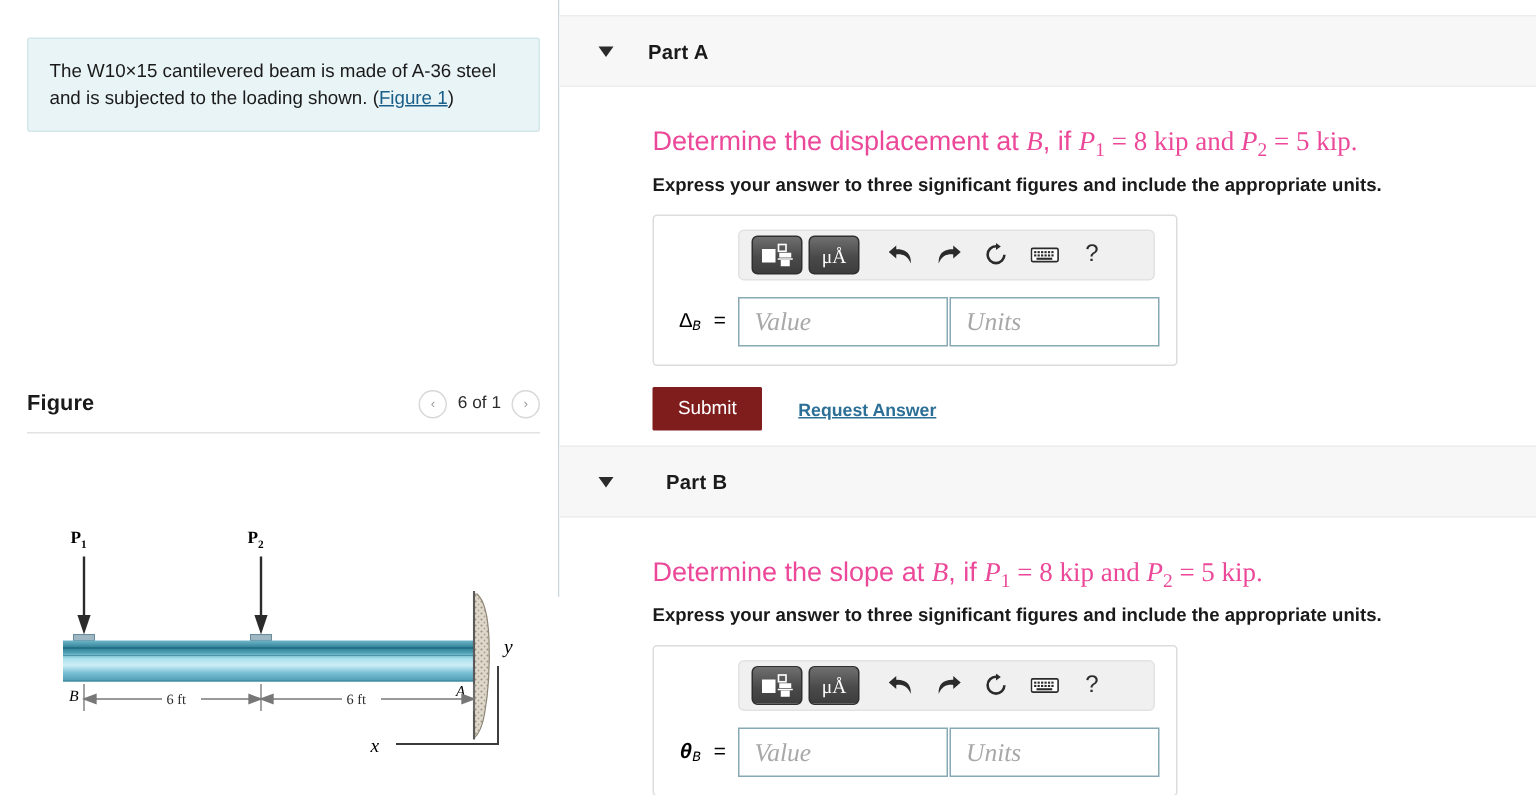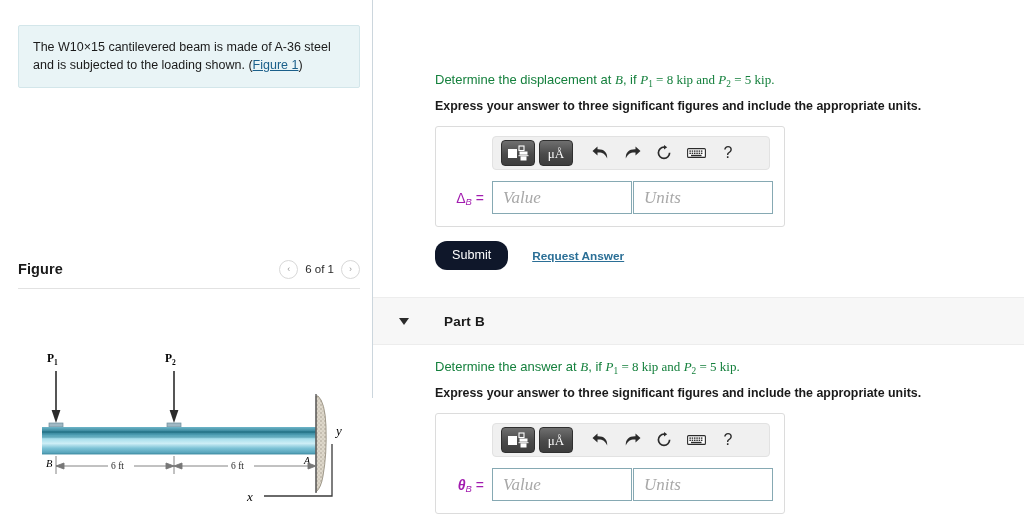--- a/index.html
+++ b/index.html
@@ -118,23 +118,23 @@
   }
   .part-label {
     font-size: 13.5px;
     font-weight: bold;
     color: #1a1a1a;
     letter-spacing: .2px;
   }
 
   .part-body { position: absolute; left: 0; width: 651px; }
   .q-line {
-    font-size: 13px;
-    color: #15803d;
-    margin: 0 0 11px 0;
+    font-size: 18px;
+    color: #ec4899;
+    margin: 12px 0 11px 0;
     padding-left: 62px;
     font-family: "Liberation Serif", serif;
   }
   .q-line .sans { font-family: "Liberation Sans", sans-serif; }
   .q-line i { font-style: italic; }
   .q-bold {
     font-size: 12.4px;
     font-weight: bold;
     color: #1a1a1a;
     padding-left: 62px;
@@ -181,23 +181,23 @@
 
   .ans-row {
     display: flex;
     align-items: center;
     margin-top: 11px;
   }
   .ans-symbol {
     width: 46px;
     text-align: right;
     padding-right: 8px;
-    font-family: Liberation Sans, sans-serif;
+    font-family: Liberation Mono, monospace;
     font-size: 14px;
-    color: #a21caf;
+    color: #000000;
     white-space: nowrap;
   }
   .ans-symbol sub { font-size: 9.5px; font-style: italic; }
   .ans-input {
     height: 33px;
     border: 1px solid #86a9b3;
     background: #fff;
     font-family: "Liberation Serif", serif;
     font-style: italic;
     font-size: 17px;
@@ -209,24 +209,24 @@
   .ans-value { width: 140px; }
   .ans-units { width: 140px; margin-left: 1px; }
 
   .submit-row {
     display: flex;
     align-items: center;
     margin-left: 62px;
     margin-top: 14px;
   }
   .submit-btn {
-    background: #0f172a;
+    background: #7f1d1d;
     color: #ffffff;
     border: none;
-    border-radius: 12px;
+    border-radius: 1px;
     font-size: 12.6px;
     font-family: "Liberation Sans", sans-serif;
     padding: 7px 17px 8px 17px;
     cursor: pointer;
   }
   .request-link {
     margin-left: 24px;
     color: #2b6f96;
     font-size: 11.8px;
     font-weight: bold;
@@ -330,20 +330,24 @@
           <path d="M316 108 L316 160 L248 160"></path>
         </g>
         <text x="320" y="99" font-family="Liberation Serif, serif" font-size="13" font-style="italic">y</text>
         <text x="231" y="165" font-family="Liberation Serif, serif" font-size="13" font-style="italic">x</text>
       </svg>
     </div>
   </div>
 
   <div class="right-panel">
 
+    <div class="part-header" style="top:10px;">
+      <span class="caret"></span>
+      <span class="part-label">Part A</span>
+    </div>
 
     <div class="part-body" style="top:72px;">
       <p class="q-line"><span class="sans">Determine the displacement at </span><i>B</i><span class="sans">, if </span><i>P</i><sub>1</sub><span> = 8 kip and </span><i>P</i><sub>2</sub><span> = 5 kip.</span></p>
 
       <p class="q-bold">Express your answer to three significant figures and include the appropriate units.</p>
 
       <div class="answer-box" style="margin-top:13px;">
         <div class="answer-toolbar">
           <div class="tb-btn">
             <svg width="22" height="17" viewBox="0 0 22 17">
@@ -409,21 +413,21 @@
         <span class="request-link">Request Answer</span>
       </div>
     </div>
 
     <div class="part-header" style="top:297px;gap:12px;">
       <span class="caret"></span>
       <span class="part-label">Part B</span>
     </div>
 
     <div class="part-body" style="top:359px;">
-      <p class="q-line"><span class="sans">Determine the answer at </span><i>B</i><span class="sans">, if </span><i>P</i><sub>1</sub><span> = 8 kip and </span><i>P</i><sub>2</sub><span> = 5 kip.</span></p>
+      <p class="q-line"><span class="sans">Determine the slope at </span><i>B</i><span class="sans">, if </span><i>P</i><sub>1</sub><span> = 8 kip and </span><i>P</i><sub>2</sub><span> = 5 kip.</span></p>
 
       <p class="q-bold">Express your answer to three significant figures and include the appropriate units.</p>
 
       <div class="answer-box" style="margin-top:13px;">
         <div class="answer-toolbar">
           <div class="tb-btn">
             <svg width="22" height="17" viewBox="0 0 22 17">
               <rect x="1" y="4" width="9" height="9" fill="#ffffff"></rect>
               <rect x="12" y="1" width="5" height="4.5" fill="none" stroke="#ffffff" stroke-width="1.1"></rect>
               <rect x="12.5" y="6.5" width="8" height="3.2" fill="#ffffff"></rect>

